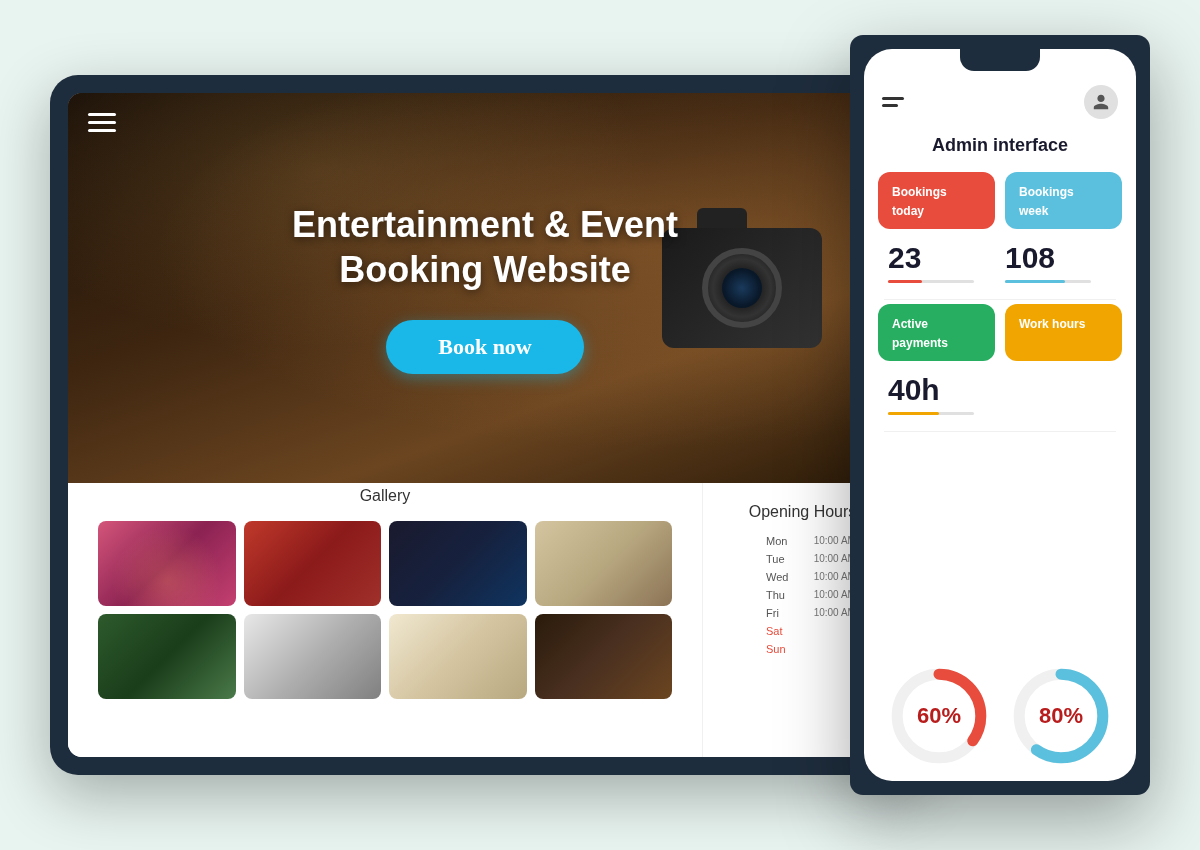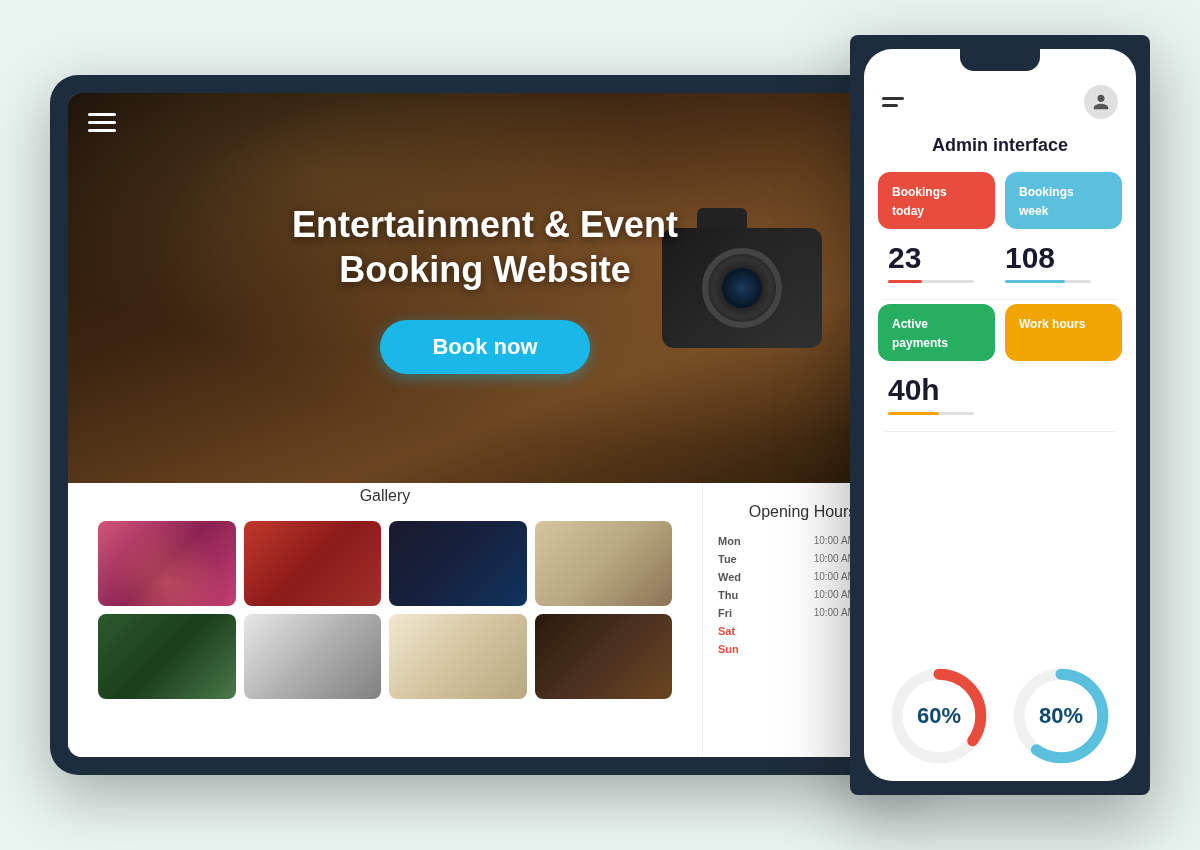--- a/index.html
+++ b/index.html
@@ -147,20 +147,21 @@
       color: #fff;
       border: none;
       border-radius: 50px;
       padding: 14px 52px;
       font-size: 22px;
       font-weight: 600;
       cursor: pointer;
       position: relative;
       z-index: 2;
       box-shadow: 0 4px 15px rgba(26,184,232,0.4);
+      font-family: Liberation Serif, serif;
     }
 
     
     .content-section {
       display: flex;
       height: calc(100% - 390px);
       background: #fff;
     }
 
     .gallery-section {
@@ -222,32 +223,32 @@
 
     .hours-row {
       display: flex;
       justify-content: space-between;
       font-size: 11px;
       margin-bottom: 6px;
       color: #555;
     }
 
     .hours-row.closed { color: #e74c3c; }
-    .hours-day { font-weight: 700; }
+    .hours-day { font-weight: 400; margin-left: 48px; }
     .hours-time { color: #777; font-size: 10px; }
 
     
     .phone {
       position: absolute;
       right: 0;
       top: 0;
       width: 300px;
       height: 760px;
       background: #1e2d3d;
-      border-radius: 8px;
+      border-radius: 13px;
       padding: 14px;
       box-shadow: 0 25px 70px rgba(0,0,0,0.35);
       z-index: 10;
     }
 
     .phone-screen {
       width: 100%;
       height: 100%;
       background: #fff;
       border-radius: 28px;
@@ -387,21 +388,21 @@
     .donut-svg {
       position: absolute;
       inset: 0;
       width: 100%;
       height: 100%;
     }
 
     .donut-label {
       font-size: 22px;
       font-weight: 700;
-      color: #0c4a6e;
+      color: #b91c1c;
       position: relative;
       z-index: 2;
     }
 
     .divider-line {
       width: 85%;
       height: 1px;
       background: #f0f0f0;
       margin: 4px auto;
     }

